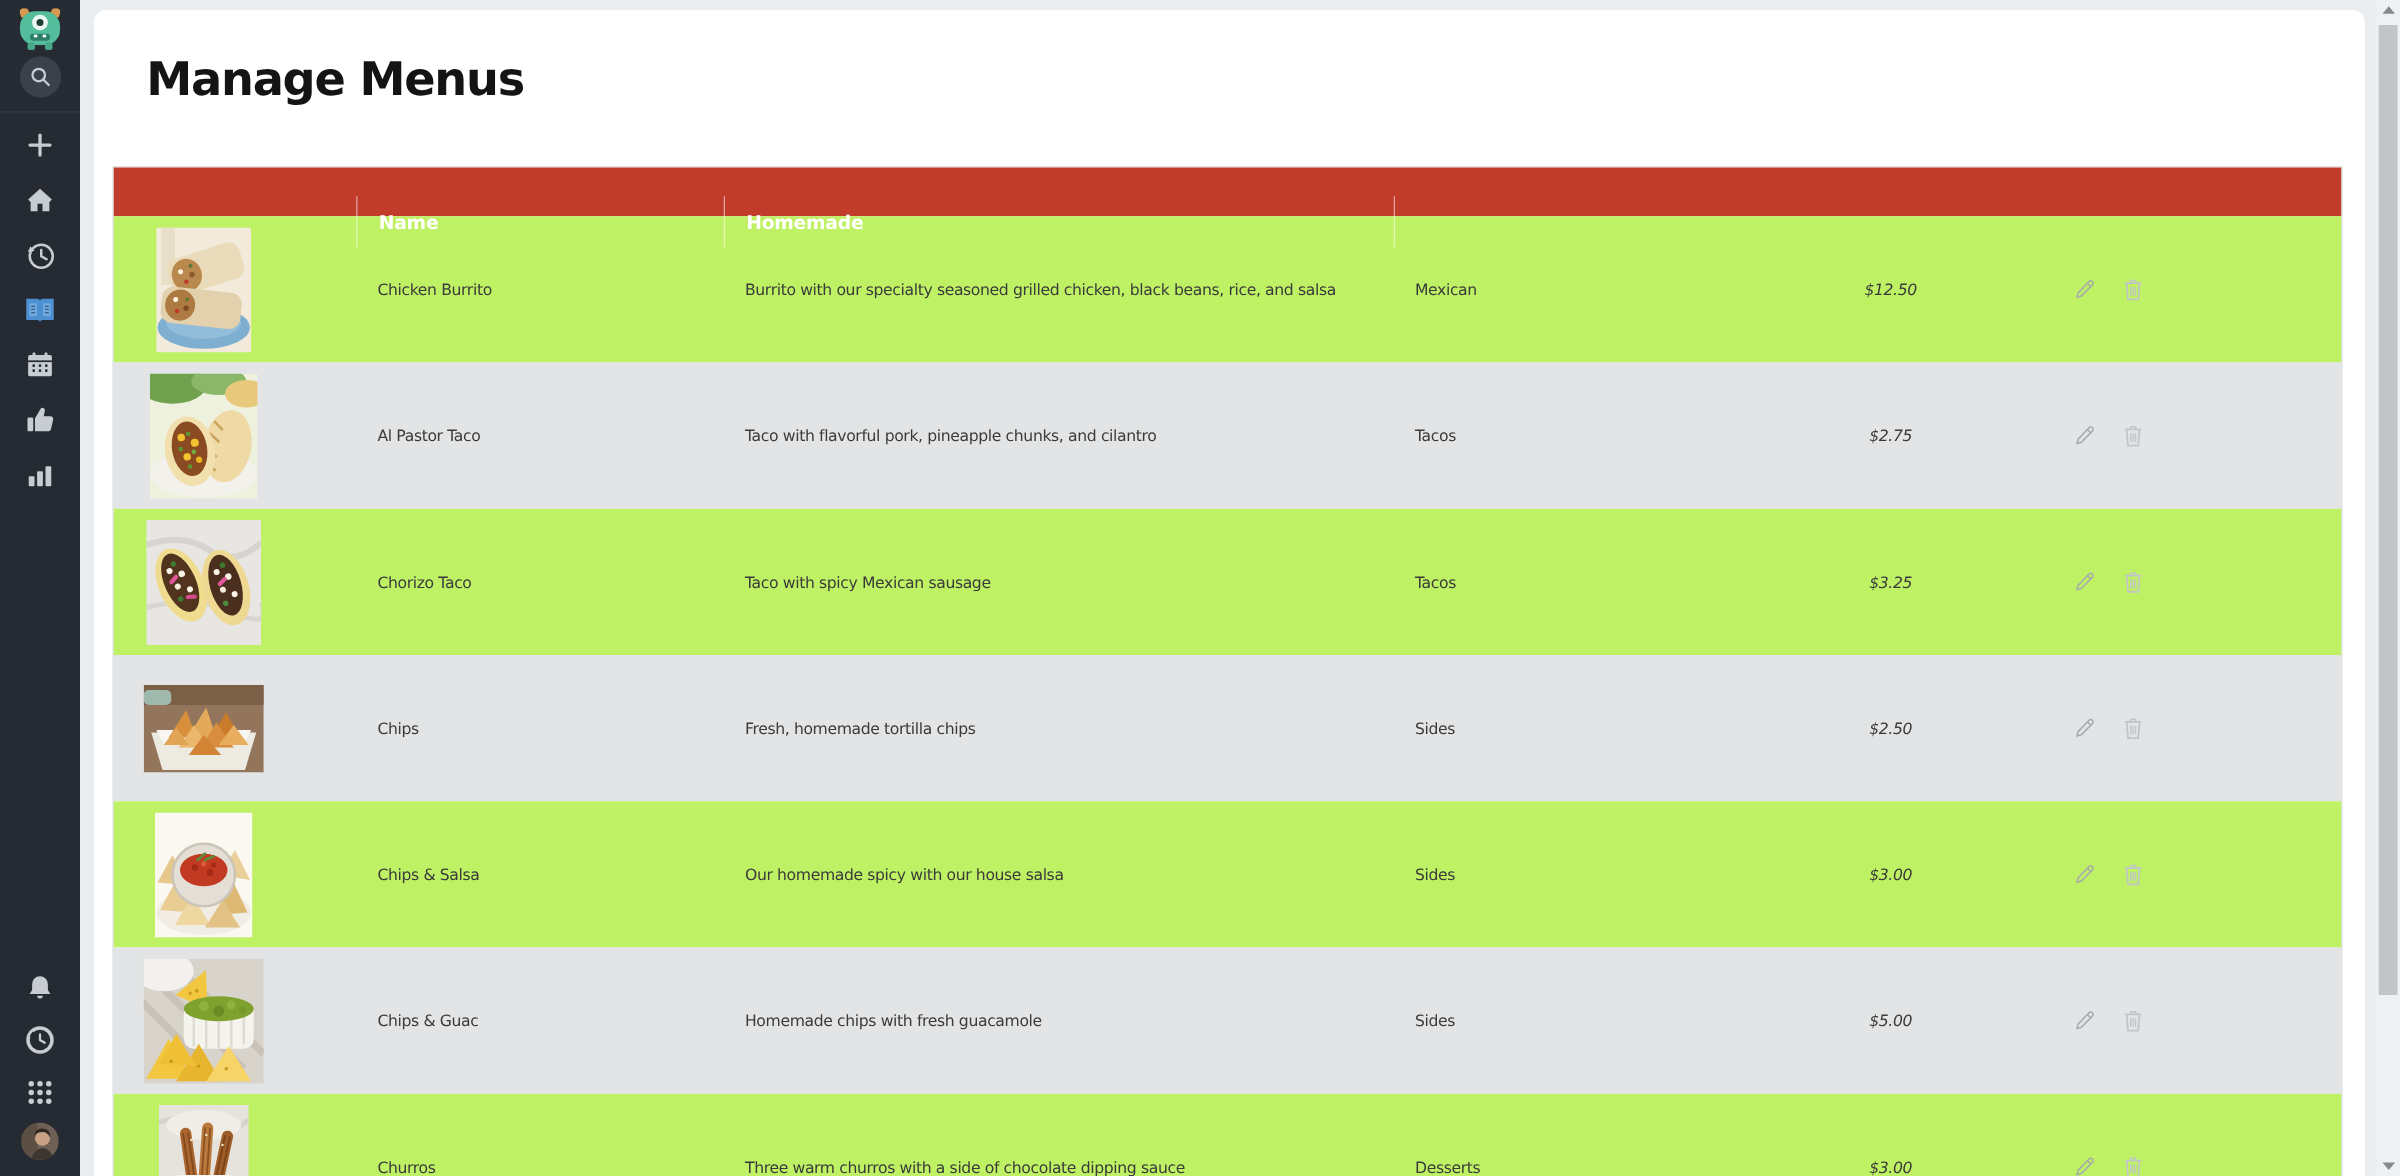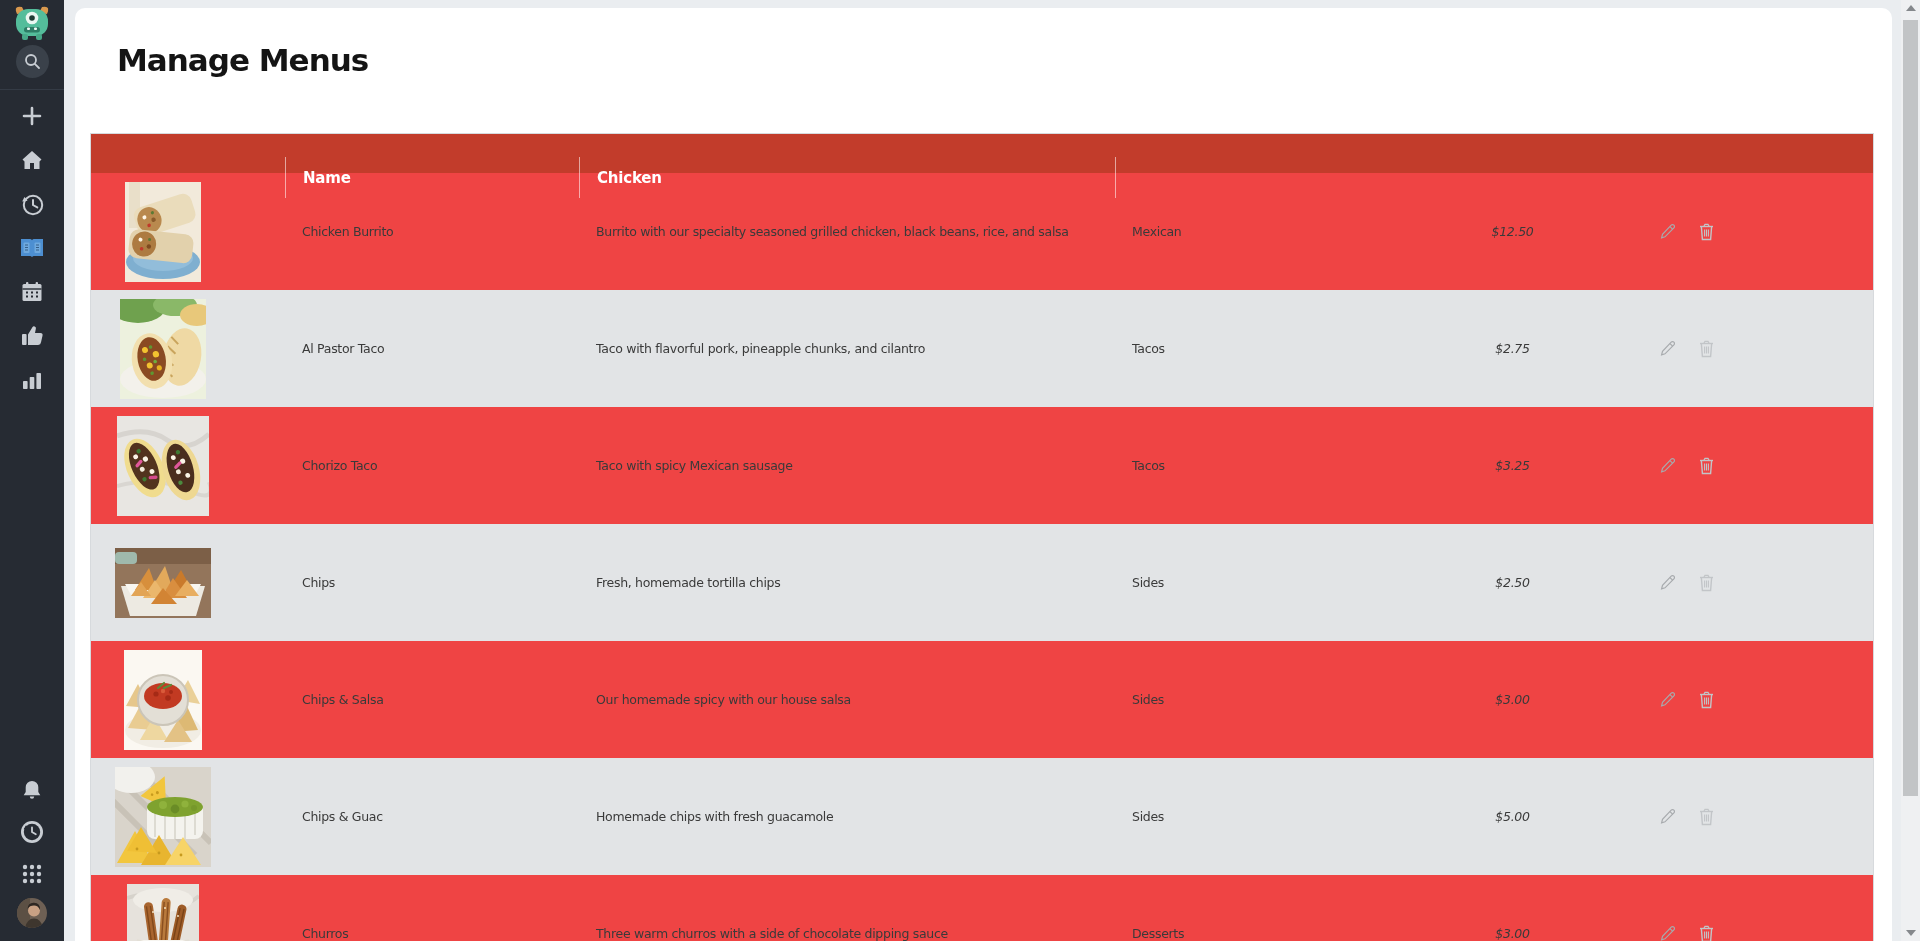--- a/index.html
+++ b/index.html
@@ -28,39 +28,39 @@
   .sb-item{width:64px;height:44px;display:flex;align-items:center;justify-content:center;cursor:pointer;}
   .sb-bottom{margin-top:auto;display:flex;flex-direction:column;align-items:center;width:64px;padding-bottom:10px;}
   .sb-bottom .sb-item{height:42px;}
   .sb-icon{display:block;}
   
   .card{
     position:absolute;left:75px;top:8px;width:1817px;height:960px;
     background:#ffffff;border-radius:10px 10px 0 0;
   }
   .page-title{
-    margin:34px 0 0 42px;font-size:31px;font-weight:bold;color:#141414;letter-spacing:-1px;
+    margin:34px 0 0 42px;font-size:37px;font-weight:bold;color:#141414;letter-spacing:-1px;
   }
   
   .tbl{
     position:absolute;left:15px;top:125px;width:1784px;
     border:1px solid #D7DADD;background:#fff;
   }
   .thead{
     display:grid;grid-template-columns:194px 294px 536px 272px 251px 1fr;
     height:39px;background:var(--header-bg);color:#fff;
   }
   .hcell{
     display:flex;align-items:center;padding-left:17px;
     font-size:15px;font-weight:bold;letter-spacing:-0.2px;height:100%;
   }
   .hcell + .hcell{border-left:1px solid rgba(255,255,255,0.55);margin-top:23px;}
   .trow{
     display:grid;grid-template-columns:194px 294px 536px 272px 251px 1fr;
-    height:117px;align-items:center;background:#ef4444;
+    height:117px;align-items:center;background:#bef264;
     font-size:12.5px;color:#3A3A3A;letter-spacing:-0.3px;
   }
   .trow:nth-child(even){background:var(--row-alt);}
   .cell{padding-left:17px;overflow:hidden;}
   .c-img{display:flex;align-items:center;padding-left:14px;overflow:visible;}
   .thumb{width:116px;display:flex;align-items:center;justify-content:center;}
   .thumb svg{display:block;}
   .c-desc{white-space:nowrap;}
   .c-price{text-align:center;padding:0;font-style:italic;}
   .c-act{display:flex;align-items:center;gap:21px;padding-left:21px;}
@@ -208,21 +208,21 @@
   </div>
 </div>
 
 <div class="card">
   <h1 class="page-title">Manage Menus</h1>
 
   <div class="tbl">
     <div class="thead">
       <div class="hcell"></div>
       <div class="hcell">Name</div>
-      <div class="hcell">Chicken</div>
+      <div class="hcell">Homemade</div>
       <div class="hcell"></div>
     </div>
     <div id="table-body">
   <div class="trow">
     <div class="cell c-img">
       <span class="thumb">
   <svg width="76" height="100" viewBox="0 0 76 100">
     <rect width="76" height="100" fill="#F2EADB"></rect>
     <rect x="4" y="0" width="11" height="46" fill="#E9DFC9"></rect>
     <ellipse cx="38" cy="80" rx="37" ry="17" fill="#7FAFD0"></ellipse>

